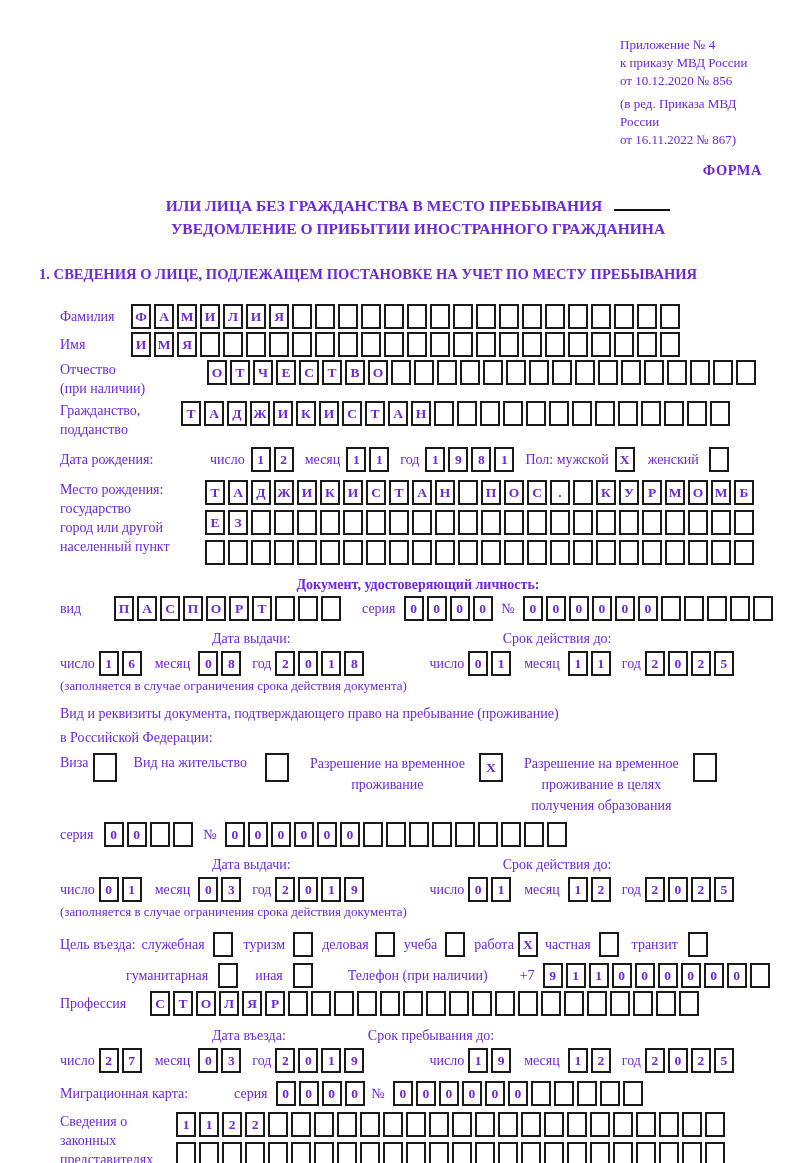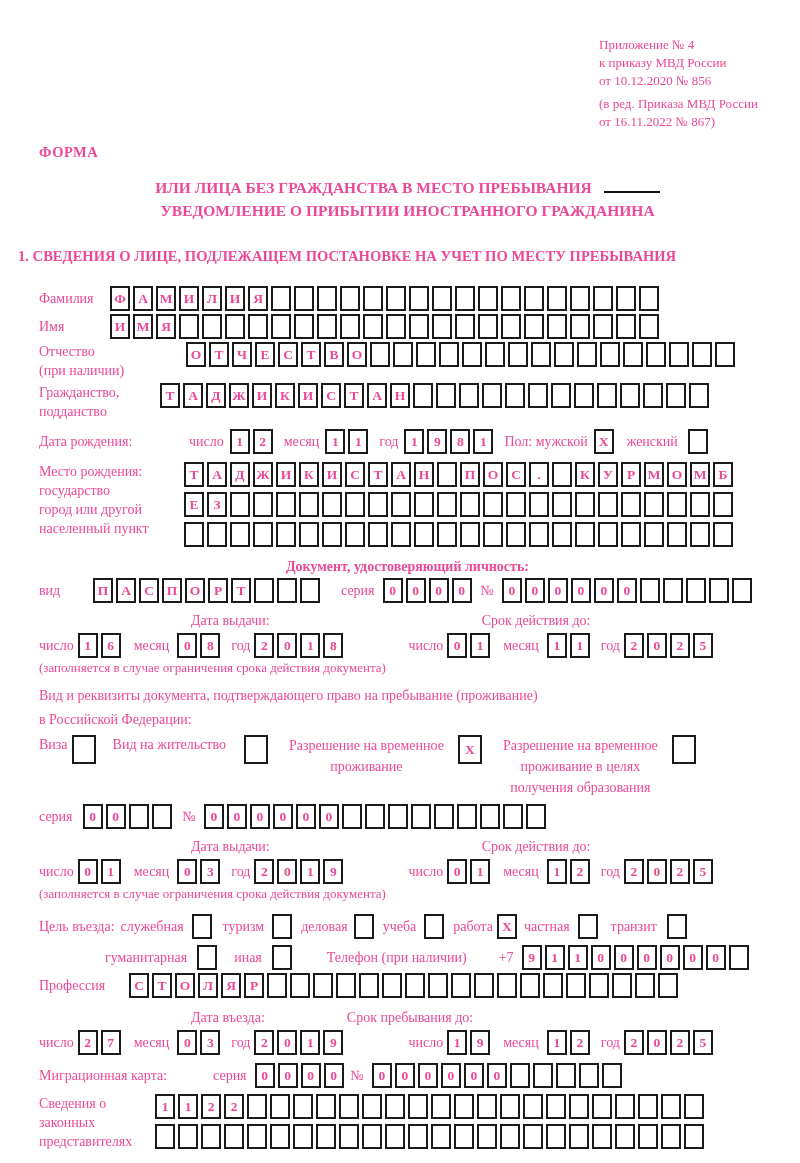--- a/index.html
+++ b/index.html
@@ -1,21 +1,21 @@
 <!DOCTYPE html>
 <html><head>
 <meta charset="utf-8">
 <style>
   html,body{margin:0;padding:0;background:#fff;}
-  .page{width:800px;height:1163px;box-sizing:border-box;background:#fff;color:#ec4899;
-        font-family:"Liberation Serif",serif;padding:36px 24px 10px 39px;overflow:hidden;position:relative;}
+  .page{width:800px;height:1163px;box-sizing:border-box;background:#fff;color:#6d28d9;
+        font-family:"Liberation Serif",serif;padding:36px 24px 10px 60px;overflow:hidden;position:relative;}
   
   .appendix{margin-left:560px;font-size:13px;line-height:18px;}
   .appendix .gap{margin-top:5px;}
-  .forma{font-weight:bold;font-size:14.5px;padding-right:14px;margin-top:13px;letter-spacing:.5px;}
+  .forma{font-weight:bold;font-size:14.5px;text-align:right;padding-right:14px;margin-top:13px;letter-spacing:.5px;}
   .title{text-align:center;font-weight:bold;font-size:15.5px;line-height:23px;margin-top:15px;white-space:nowrap;}
   .blank-line{display:inline-block;width:56px;height:14px;border-bottom:2px solid #111;margin-left:12px;}
   .sect{font-weight:bold;font-size:14.6px;margin-top:26px;margin-left:-21px;white-space:nowrap;}
   
   .line{display:flex;align-items:center;margin-top:3px;}
   .top{align-items:flex-start;}
   .lbl{font-size:14px;white-space:nowrap;flex:none;line-height:19px;}
   .lcol{flex:none;font-size:14px;line-height:19px;}
   .mlab{flex:none;text-align:center;font-size:14px;line-height:21px;}
   

